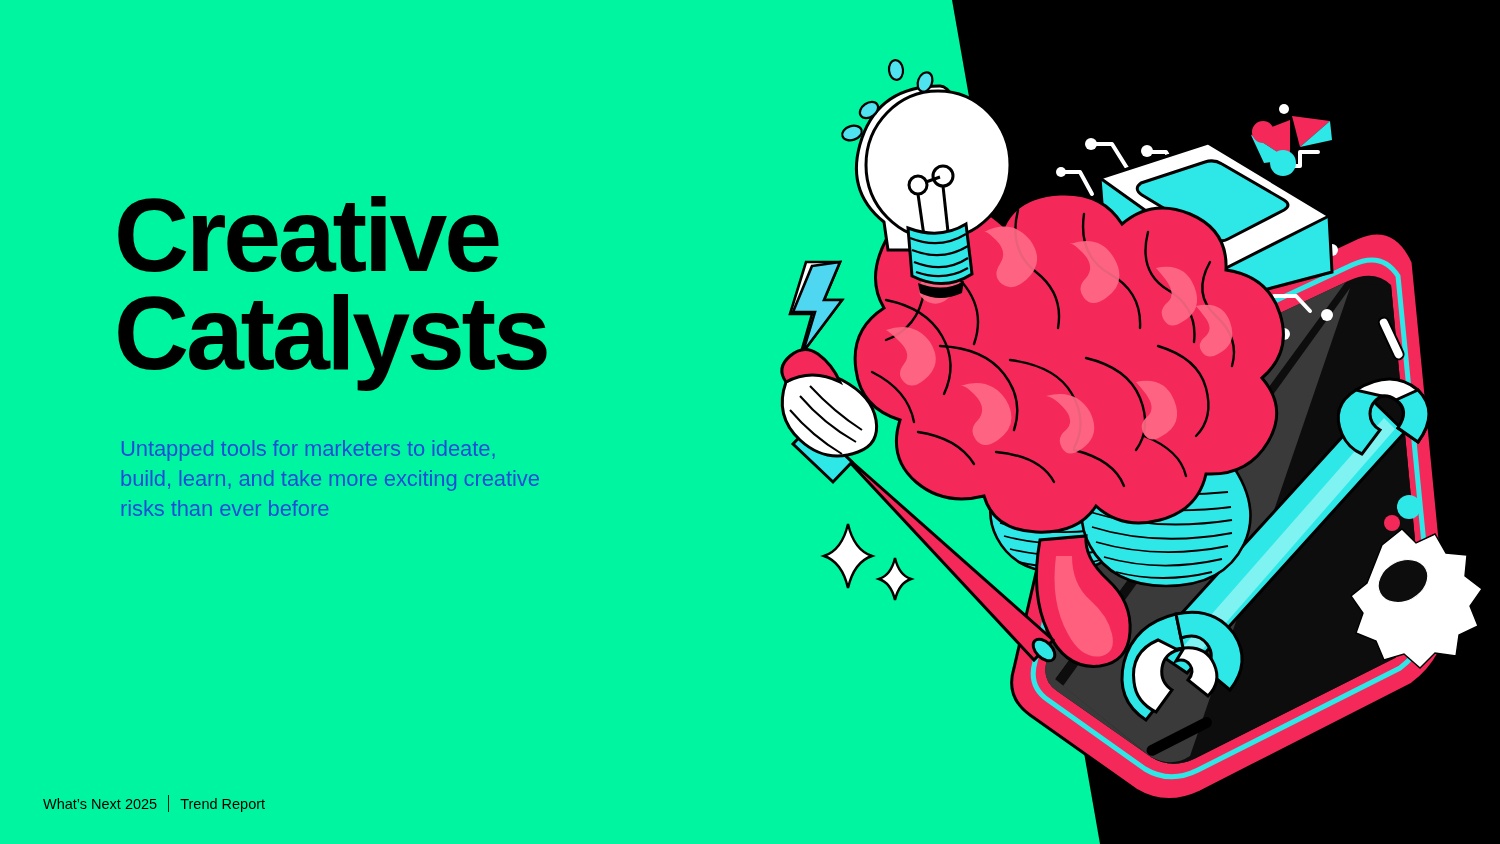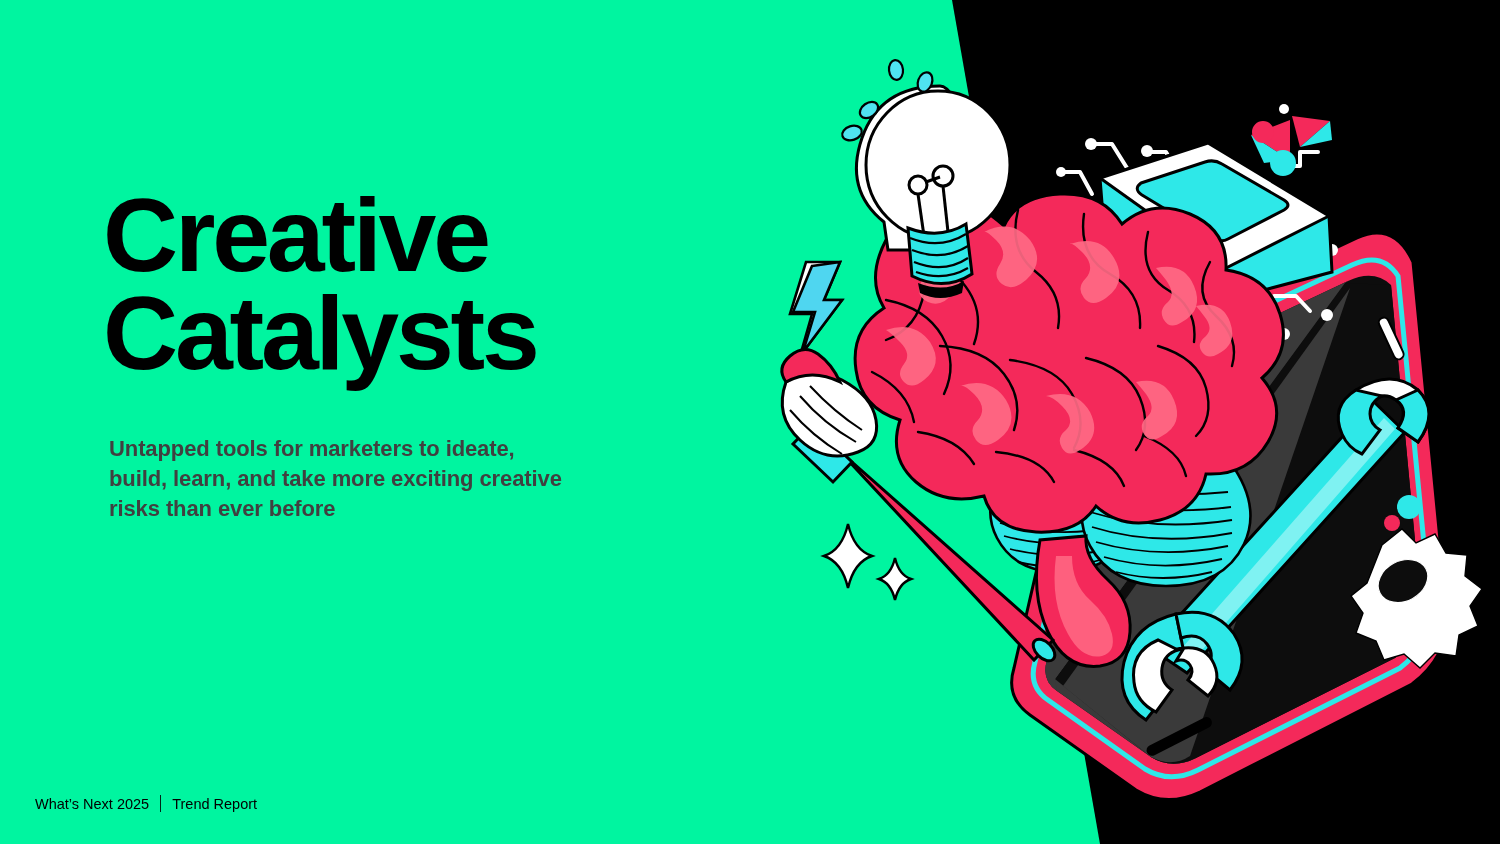--- a/index.html
+++ b/index.html
@@ -13,42 +13,42 @@
     font-family:"Liberation Sans","DejaVu Sans",sans-serif;
   }
   
   .bg-green{position:absolute;inset:0;background:#00F5A0;}
   .bg-black{
     position:absolute;inset:0;
     background:#000000;
     clip-path:polygon(952px 0, 1500px 0, 1500px 844px, 1100px 844px);
   }
   
-  .text-col{position:absolute;left:103px;top:186px;width:640px;}
+  .text-col{position:absolute;left:114px;top:186px;width:640px;}
   .title{
     font-size:104px;
     line-height:98px;
     font-weight:700;
     letter-spacing:-3.2px;
     color:#000;
     margin:0;
     white-space:pre-line;
   }
   .defn{margin-top:52px;width:530px;}
   .defn-term{
     font-size:21.5px;line-height:30px;font-weight:700;color:#000;
     letter-spacing:-0.1px;margin:0 0 1px 6px;
   }
   .defn-body{
-    font-size:22px;line-height:30px;font-weight:700;color:#404040;
+    font-size:22px;line-height:30px;font-weight:400;color:#1d4ed8;
     letter-spacing:-0.1px;margin:0 0 0 6px;white-space:pre-line;
   }
   
   .footer{
-    position:absolute;left:35px;bottom:32px;
+    position:absolute;left:43px;bottom:32px;
     display:flex;align-items:flex-end;gap:11px;
     font-size:14.5px;color:#000;letter-spacing:0px;
   }
   .footer .divider{
     display:inline-block;width:1px;height:17px;background:#000;opacity:.85;
   }
   
   .art{position:absolute;left:0;top:0;width:1500px;height:844px;pointer-events:none;}
 </style>
 </head>

